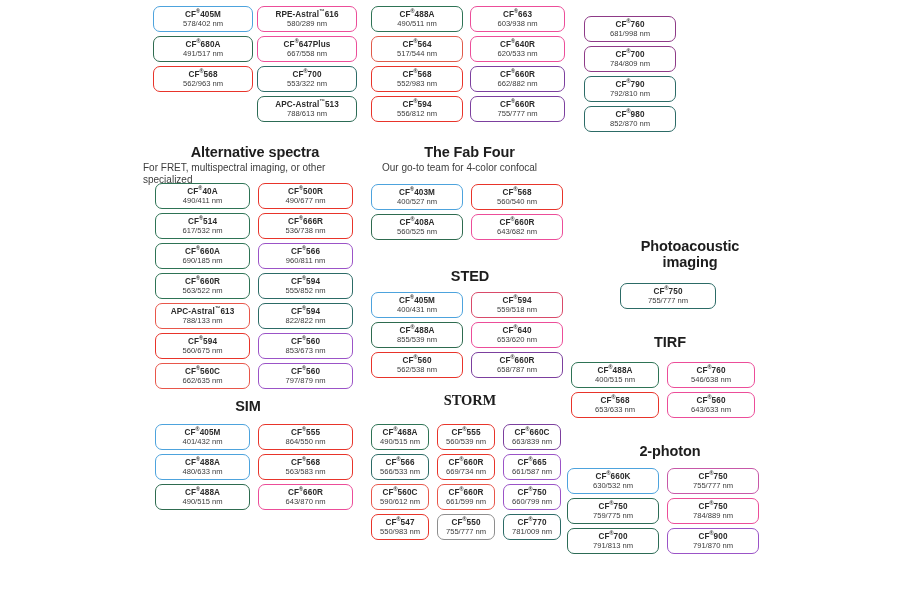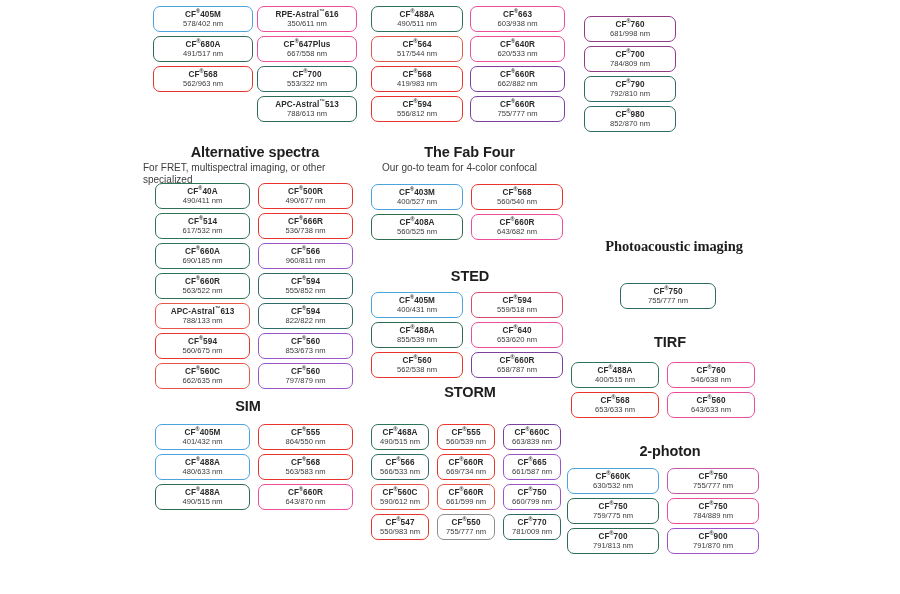--- a/index.html
+++ b/index.html
@@ -93,21 +93,21 @@
           <div class="wl">491/517 nm</div>
         </div>
         <div class="pill" style="width: 100px; height: 26px; border-color: rgb(232, 52, 42);">
           <div class="nm">CF<sup>®</sup>568</div>
           <div class="wl">562/963 nm</div>
         </div>
       </div>
       <div class="col" style="left: 257px; top: 6px;">
         <div class="pill" style="width: 100px; height: 26px; border-color: rgb(236, 77, 153);">
           <div class="nm">RPE-Astral<sup>™</sup>616</div>
-          <div class="wl">350/611 nm</div>
+          <div class="wl">580/289 nm</div>
         </div>
         <div class="pill" style="width: 100px; height: 26px; border-color: rgb(236, 77, 153);">
           <div class="nm">CF<sup>®</sup>647Plus</div>
           <div class="wl">667/558 nm</div>
         </div>
         <div class="pill" style="width: 100px; height: 26px; border-color: rgb(44, 107, 102);">
           <div class="nm">CF<sup>®</sup>700</div>
           <div class="wl">553/322 nm</div>
         </div>
         <div class="pill" style="width: 100px; height: 26px; border-color: rgb(44, 107, 85);">
@@ -119,21 +119,21 @@
         <div class="pill" style="width: 92px; height: 26px; border-color: rgb(46, 115, 85);">
           <div class="nm">CF<sup>®</sup>488A</div>
           <div class="wl">490/511 nm</div>
         </div>
         <div class="pill" style="width: 92px; height: 26px; border-color: rgb(224, 90, 74);">
           <div class="nm">CF<sup>®</sup>564</div>
           <div class="wl">517/544 nm</div>
         </div>
         <div class="pill" style="width: 92px; height: 26px; border-color: rgb(232, 52, 42);">
           <div class="nm">CF<sup>®</sup>568</div>
-          <div class="wl">419/983 nm</div>
+          <div class="wl">552/983 nm</div>
         </div>
         <div class="pill" style="width: 92px; height: 26px; border-color: rgb(232, 52, 42);">
           <div class="nm">CF<sup>®</sup>594</div>
           <div class="wl">556/812 nm</div>
         </div>
       </div>
       <div class="col" style="left: 470px; top: 6px;">
         <div class="pill" style="width: 95px; height: 26px; border-color: rgb(236, 77, 153);">
           <div class="nm">CF<sup>®</sup>663</div>
           <div class="wl">603/938 nm</div>
@@ -283,21 +283,21 @@
           <div class="pill" style="width: 92px; height: 26px; border-color: rgb(236, 77, 153);">
             <div class="nm">CF<sup>®</sup>640</div>
             <div class="wl">653/620 nm</div>
           </div>
           <div class="pill" style="width: 92px; height: 26px; border-color: rgb(124, 63, 158);">
             <div class="nm">CF<sup>®</sup>660R</div>
             <div class="wl">658/787 nm</div>
           </div>
         </div>
       </div>
-      <div class="sect-title" style="left: 604px; top: 238px; width: 140px; font-family: Liberation Serif, serif;">Photoacoustic imaging</div>
+      <div class="sect-title" style="left: 620px; top: 238px; width: 140px;">Photoacoustic imaging</div>
       <div class="grid" style="position: absolute; left: 620px; top: 283px;">
         <div class="col-inner">
           <div class="pill" style="width: 96px; height: 26px; border-color: rgb(44, 107, 102);">
             <div class="nm">CF<sup>®</sup>750</div>
             <div class="wl">755/777 nm</div>
           </div>
         </div>
       </div>
       <div class="sect-title" style="left: 600px; top: 334px; width: 140px;">TIRF</div>
       <div class="grid" style="position: absolute; left: 571px; top: 362px;">
@@ -377,21 +377,21 @@
           <div class="pill" style="width: 95px; height: 26px; border-color: rgb(232, 52, 42);">
             <div class="nm">CF<sup>®</sup>568</div>
             <div class="wl">563/583 nm</div>
           </div>
           <div class="pill" style="width: 95px; height: 26px; border-color: rgb(236, 77, 153);">
             <div class="nm">CF<sup>®</sup>660R</div>
             <div class="wl">643/870 nm</div>
           </div>
         </div>
       </div>
-      <div class="sect-title" style="left: 400px; top: 384px; width: 140px;">STORM</div>
+      <div class="sect-title" style="left: 400px; top: 392px; width: 140px; font-family: Liberation Serif, serif;">STORM</div>
       <div class="grid" style="position: absolute; left: 371px; top: 424px;">
         <div class="col-inner">
           <div class="pill" style="width: 58px; height: 26px; border-color: rgb(46, 115, 85);">
             <div class="nm">CF<sup>®</sup>468A</div>
             <div class="wl">490/515 nm</div>
           </div>
           <div class="pill" style="width: 58px; height: 26px; border-color: rgb(44, 107, 102);">
             <div class="nm">CF<sup>®</sup>566</div>
             <div class="wl">566/533 nm</div>
           </div>

